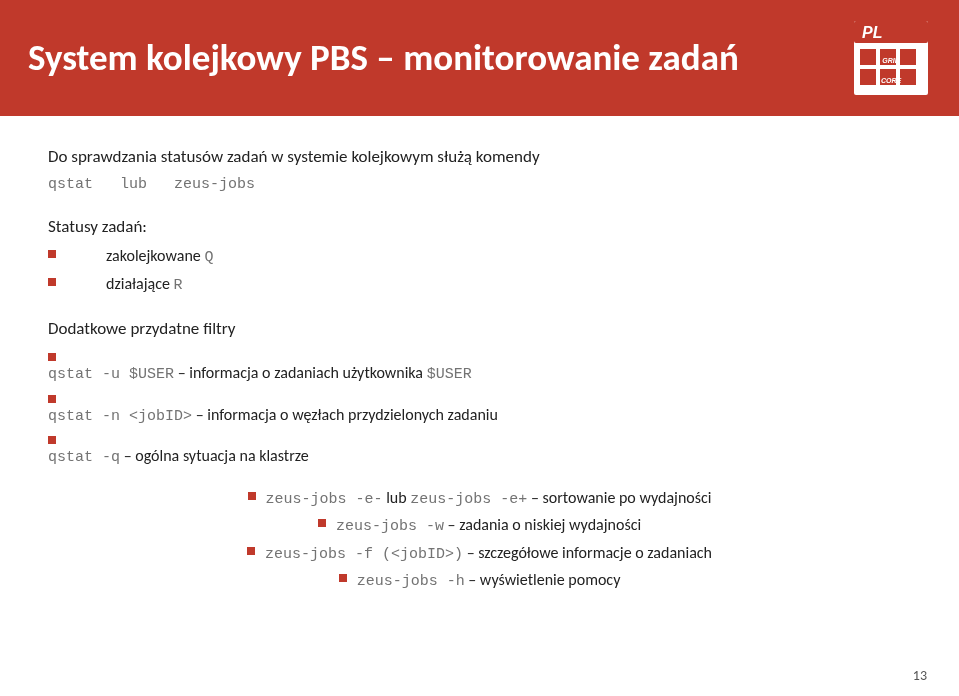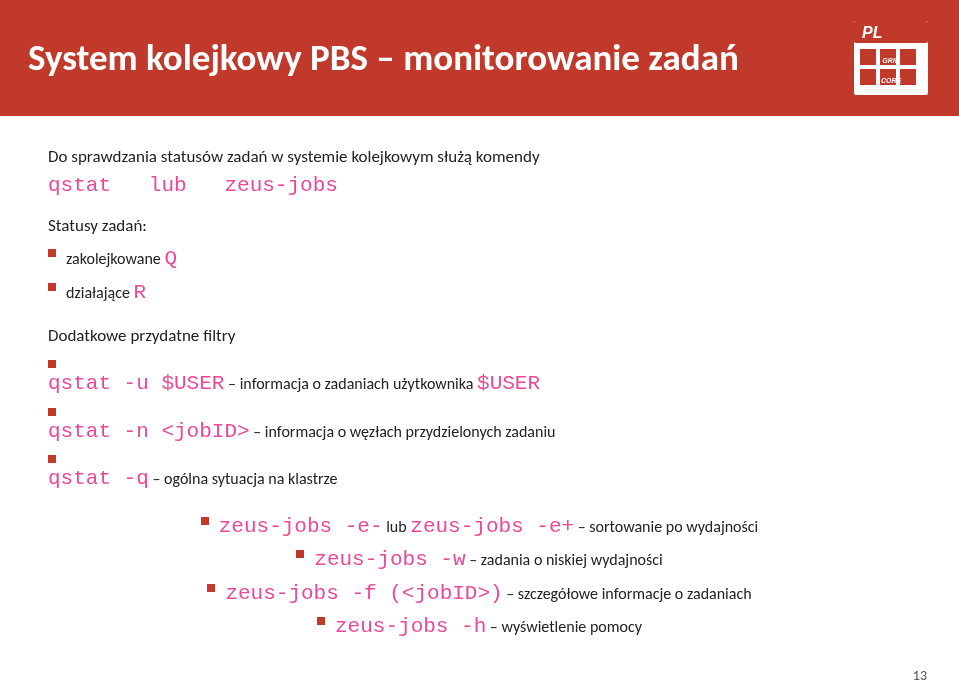--- a/index.html
+++ b/index.html
@@ -54,43 +54,44 @@
       line-height: 1.5;
     }
 
     .intro-text {
       font-size: 17px;
       margin-bottom: 6px;
     }
 
     code, .mono {
       font-family: 'Courier New', Courier, monospace;
-      font-size: 21px;
-      color: #ec4899;
+      font-size: 15px;
+      color: #737373;
       margin-top: 29px;
     }
 
     .section-title {
       font-size: 17px;
       font-weight: 400;
-      margin-top: 12px;
+      margin-top: 18px;
       margin-bottom: 4px;
     }
 
     .bullet-list {
       list-style: none;
       padding-left: 0;
       margin-bottom: 6px;
     }
 
     .bullet-list li {
       display: flex;
       align-items: flex-start;
       margin-bottom: 3px;
       font-size: 16px;
+      gap: 40px;
     }
 
     .bullet-square {
       width: 8px;
       height: 8px;
       background: #c0392b;
       flex-shrink: 0;
       margin-top: 6px;
       margin-right: 10px;
     }

